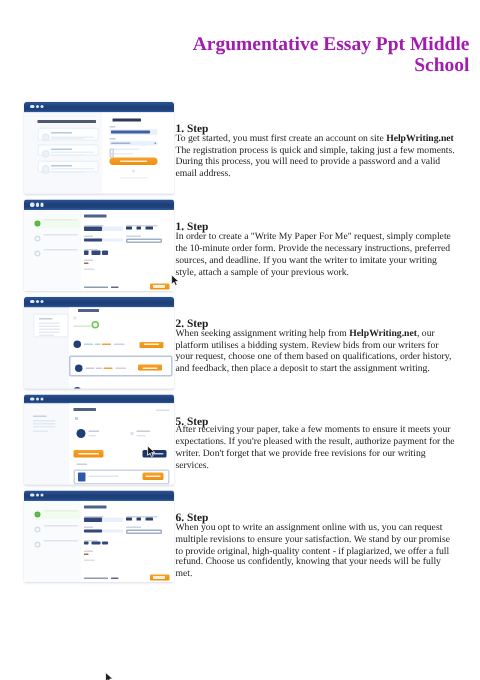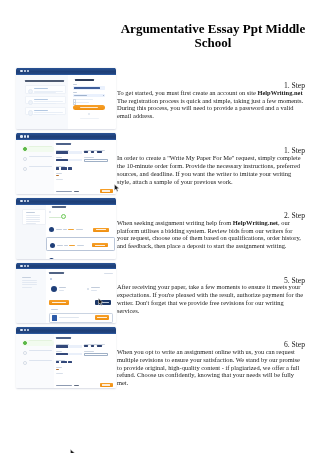--- a/index.html
+++ b/index.html
@@ -2,33 +2,33 @@
 <html><head>
 <meta charset="utf-8">
 <title>Argumentative Essay Ppt Middle School</title>
 <style>
   html,body{margin:0;padding:0;}
   body{width:320px;height:453px;background:#ffffff;overflow:hidden;
        font-family:"Liberation Serif",serif;-webkit-font-smoothing:antialiased;}
 
   
   .page-title{
-    position:absolute;left:113px;top:21.5px;width:200px;text-align:center;
-    color:#000000;font-weight:bold;font-size:13px;line-height:14.1px;
+    position:absolute;left:113px;top:21.5px;width:200px;text-align:right;
+    color:#a21caf;font-weight:bold;font-size:13px;line-height:14.1px;
     letter-spacing:0px;
   }
 
   
   .step{position:absolute;left:0;width:320px;}
   .shot{position:absolute;left:15px;width:101px;background:transparent;}
   .txt{position:absolute;left:117px;width:188px;
        font-family:"Liberation Serif",serif;font-size:6.45px;line-height:7.85px;
        color:#1a1a1a;text-align:left;}
-  .txt .h{position:absolute;left:0;top:-6.6px;width:100%;display:block;text-align:right;
-          font-weight:normal;font-size:7.6px;line-height:7.6px;}
+  .txt .h{position:absolute;left:0;top:-6.6px;width:100%;display:block;text-align:left;
+          font-weight:bold;font-size:7.6px;line-height:7.6px;}
   .txt b{font-weight:bold;}
 
   
   .bw{position:absolute;left:0.9px;top:0px;width:100.1px;background:#fff;
       border-radius:1.4px;overflow:hidden;
       box-shadow:0 0.5px 1.6px rgba(20,40,90,.16);}
   .bar{height:6.8px;background:linear-gradient(180deg,#2a5496 0%,#1e3f77 48%,#20437f 78%,#3060a8 100%);
        position:relative;border-radius:1.4px 1.4px 0 0;}
   .bar i{position:absolute;top:2.3px;width:2.2px;height:2.2px;border-radius:50%;
          background:#dfe8f6;display:block;}

